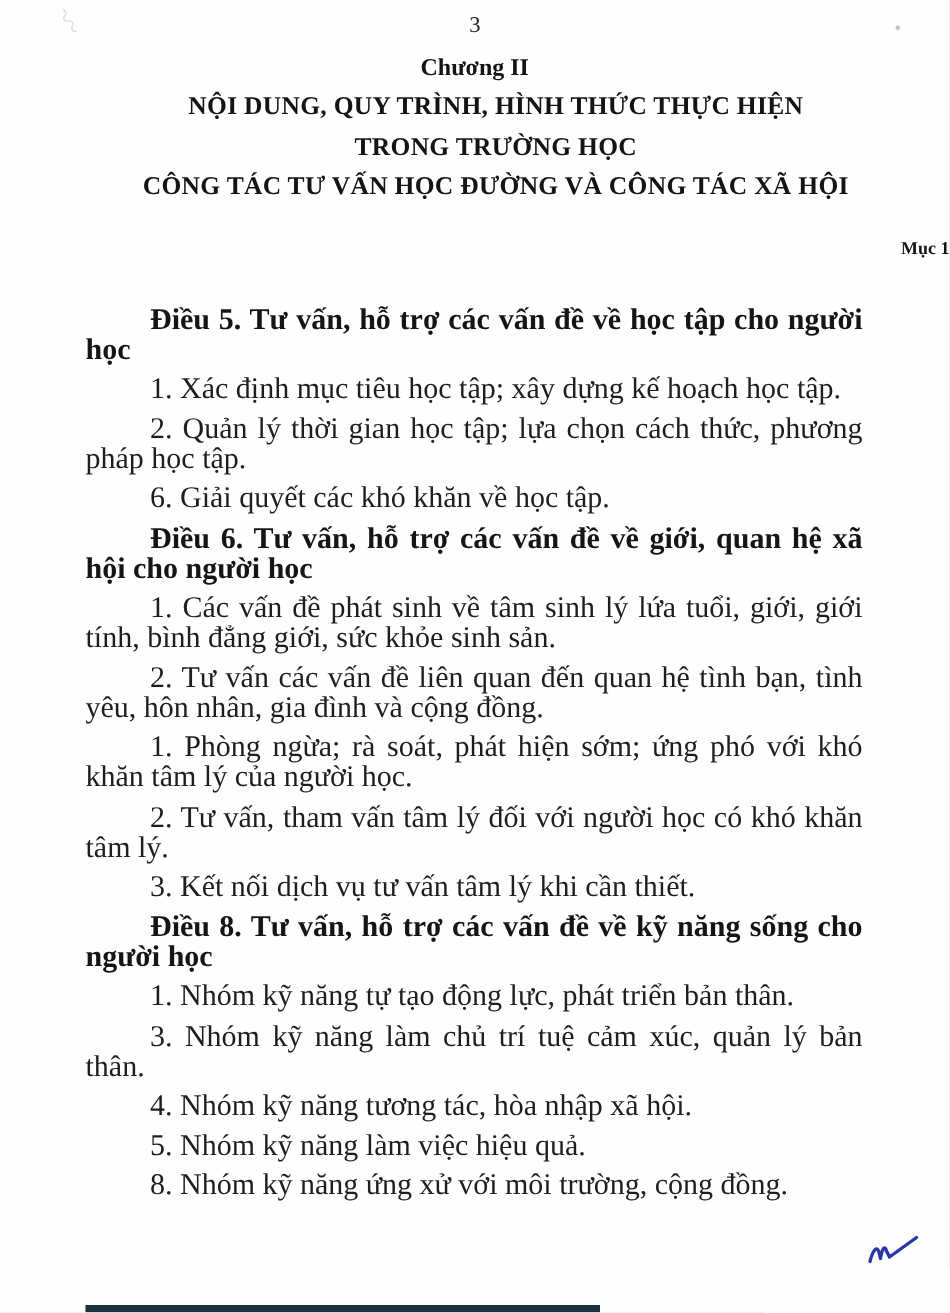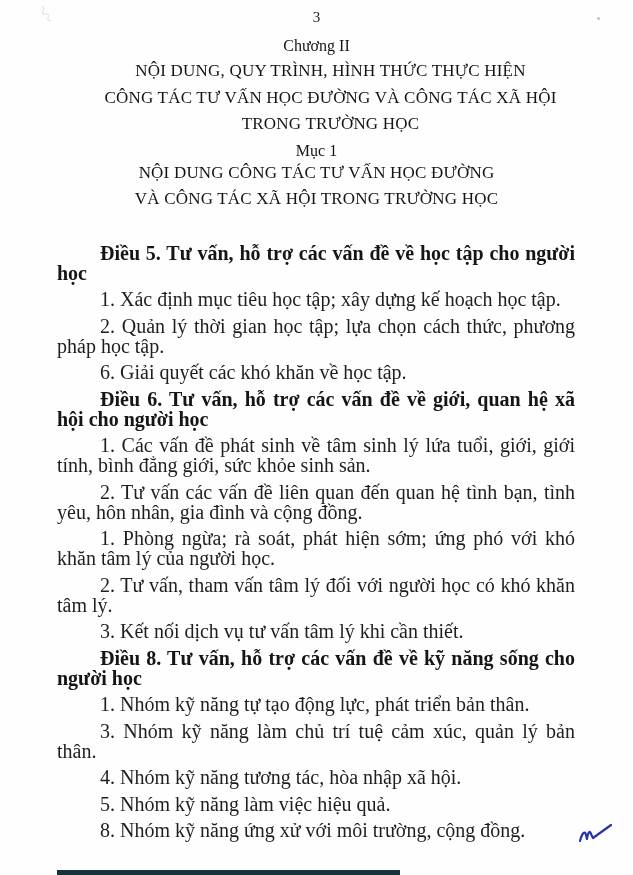--- a/index.html
+++ b/index.html
@@ -14,27 +14,27 @@
     box-sizing:border-box;
   }
   .pagenum{
     padding-top:9px;
     text-align:center;
     font-size:15px;
     color:#222;
   }
   .head-block{
     text-align:center;
-    font-weight:400;
+    font-weight:700;
     color:#141414;
   }
   .chapter-label{margin-top:11px;font-size:16px;}
   .big-title{font-size:17px;line-height:26.5px;letter-spacing:.2px;}
   .chapter-title{margin-top:3px;margin-left:28px;}
-  .section-label{margin-top:4px;font-size:16px;}
+  .section-label{margin-top:20px;font-size:12px;text-align:right;}
   .doc{
     margin:30px 58px 0 57px;
     font-size:20px;
   }
   .doc p{
     margin:0 0 6.5px 0;
     line-height:20px;
     text-indent:43px;
     text-align:justify;
   }
@@ -71,28 +71,24 @@
     <path d="M6 2 q3 2 1 5 q-2 3 3 3 q4 0 2 4 q-1 3 3 3" fill="none" stroke="#9b9b9b" stroke-width="1.1" opacity="0.55"></path>
   </svg>
   <div class="speck"></div>
 
   <div class="pagenum">3</div>
 
   <div class="head-block">
     <div class="chapter-label">Chương II</div>
     <div class="chapter-title">
       <div class="big-title">NỘI DUNG, QUY TRÌNH, HÌNH THỨC THỰC HIỆN</div>
+      <div class="big-title">TRONG TRƯỜNG HỌC</div>
       <div class="big-title">CÔNG TÁC TƯ VẤN HỌC ĐƯỜNG VÀ CÔNG TÁC XÃ HỘI</div>
-      <div class="big-title">TRONG TRƯỜNG HỌC</div>
     </div>
     <div class="section-label">Mục 1</div>
-    <div class="section-title">
-      <div class="big-title">NỘI DUNG CÔNG TÁC TƯ VẤN HỌC ĐƯỜNG</div>
-      <div class="big-title">VÀ CÔNG TÁC XÃ HỘI TRONG TRƯỜNG HỌC</div>
-    </div>
   </div>
 
   <div class="doc">
     <p class="article-heading">Điều 5. Tư vấn, hỗ trợ các vấn đề về học tập cho người học</p>
     <p>1. Xác định mục tiêu học tập; xây dựng kế hoạch học tập.</p>
     <p>2. Quản lý thời gian học tập; lựa chọn cách thức, phương pháp học tập.</p>
     <p>6. Giải quyết các khó khăn về học tập.</p>
 
     <p class="article-heading">Điều 6. Tư vấn, hỗ trợ các vấn đề về giới, quan hệ xã hội cho người học</p>
     <p>1. Các vấn đề phát sinh về tâm sinh lý lứa tuổi, giới, giới tính, bình đẳng giới, sức khỏe sinh sản.</p>

